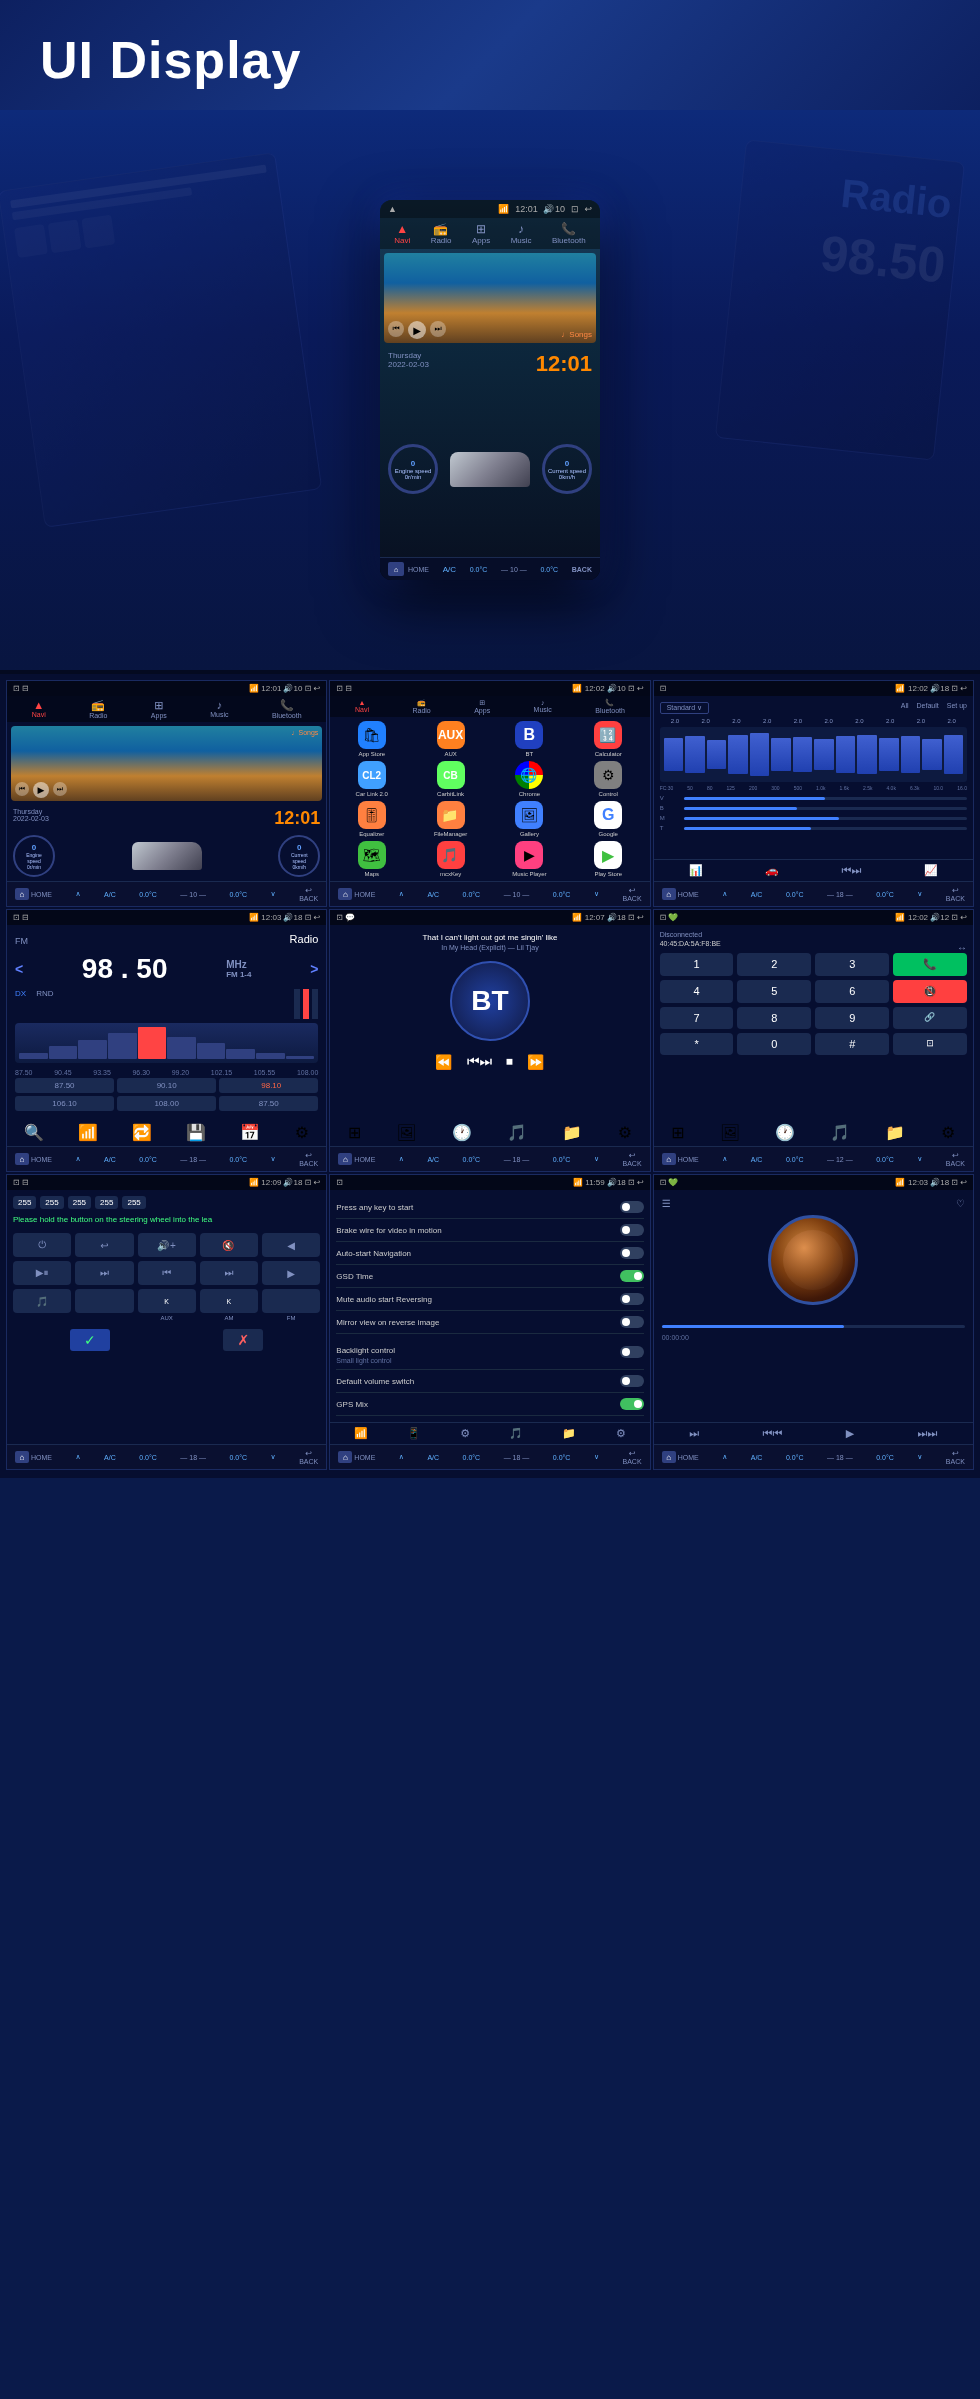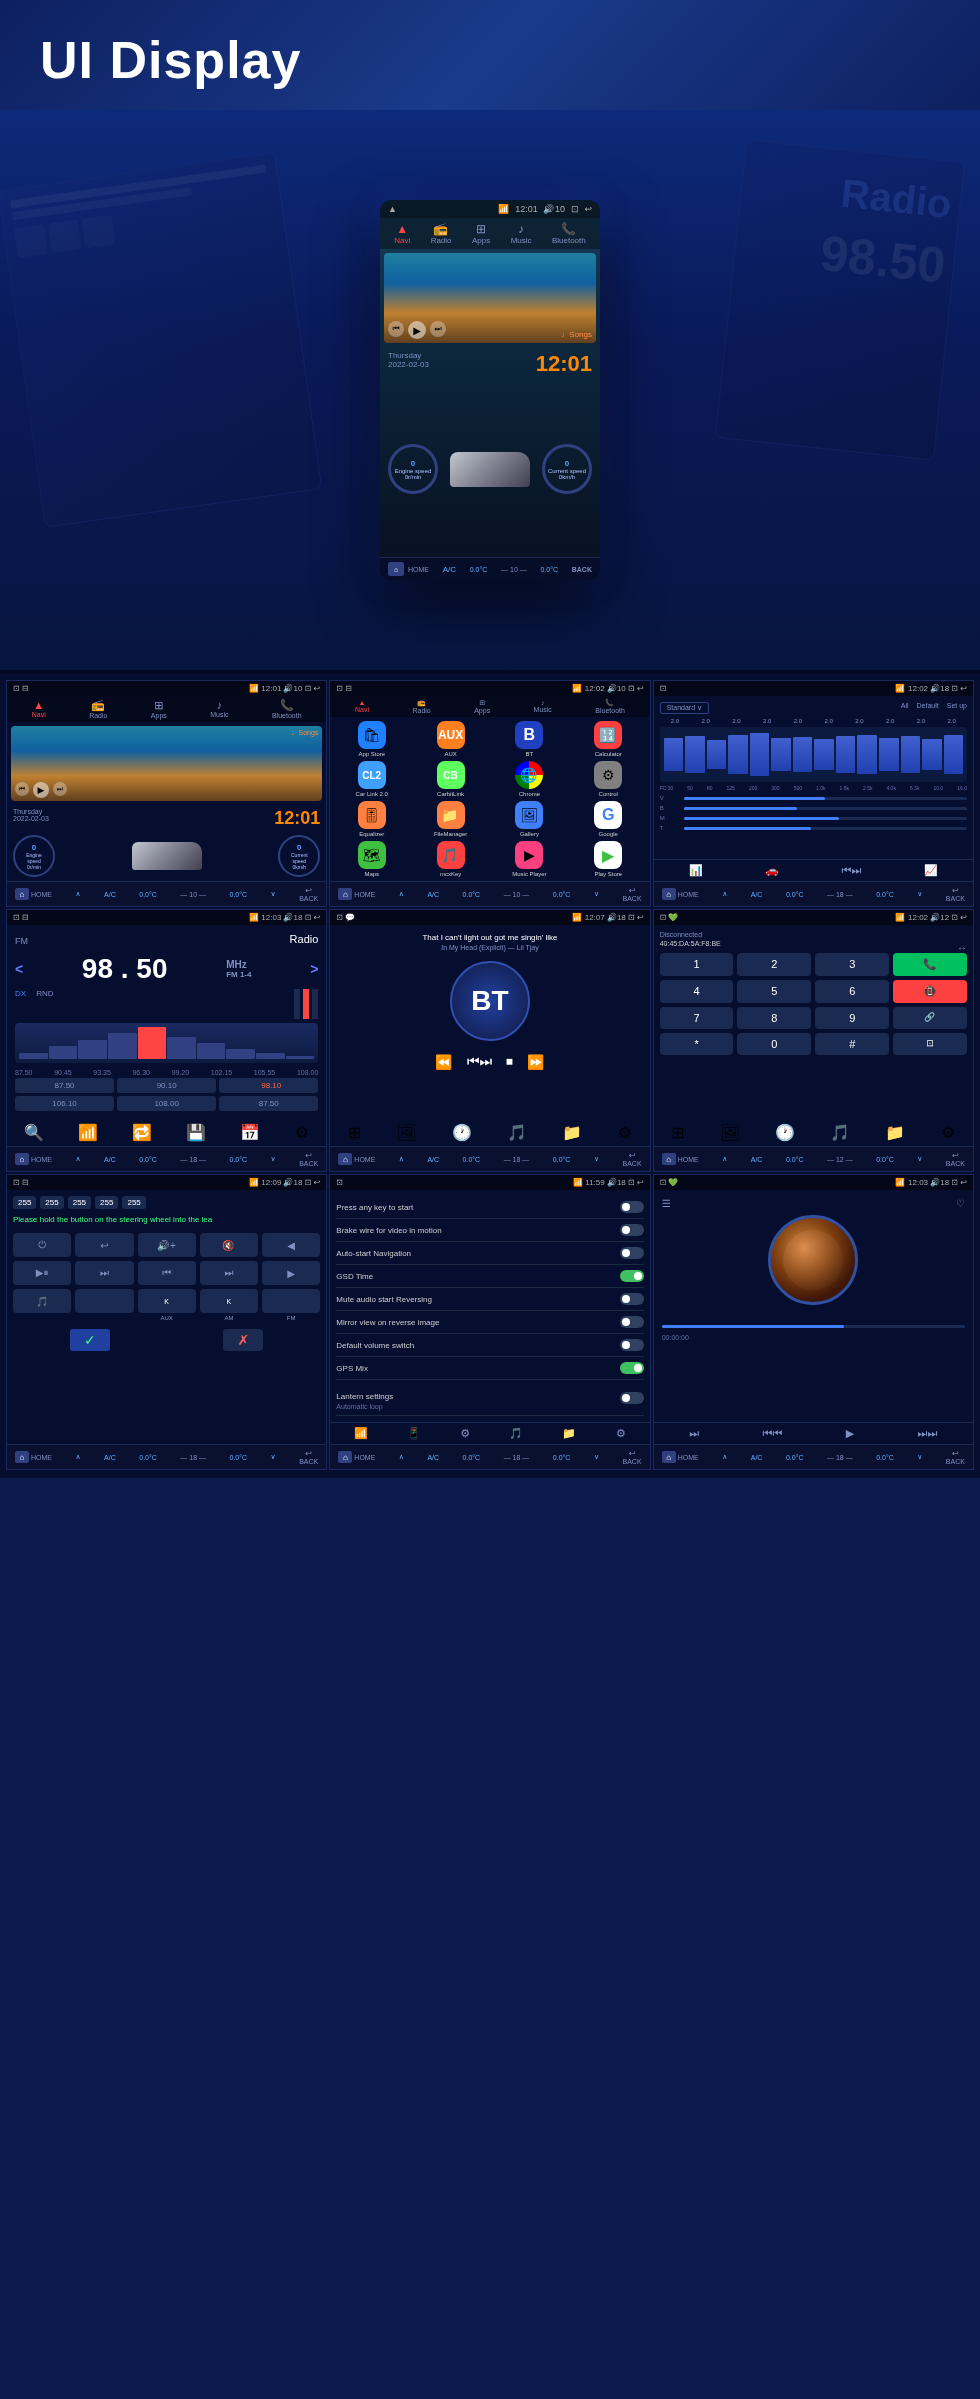--- a/index.html
+++ b/index.html
@@ -1121,37 +1121,37 @@
                 <div class="toggle-dot"></div>
               </div>
           </div>
           <div class="settings-item">
             <span class="settings-label">Mirror view on reverse image</span>
             <div class="toggle off">
                 <div class="toggle-dot"></div>
               </div>
           </div>
           <div class="settings-item">
+            <div style="flex:1;">
+              <span class="settings-label">Backlight control</span>
+              <div class="settings-sub">Small light control</div>
+            </div>
+            <div class="toggle off">
+                <div class="toggle-dot"></div>
+              </div>
+          </div>
+          <div class="settings-item">
             <span class="settings-label">Default volume switch</span>
             <div class="toggle off">
                 <div class="toggle-dot"></div>
               </div>
           </div>
           <div class="settings-item">
             <span class="settings-label">GPS Mix</span>
             <div class="toggle on">
-                <div class="toggle-dot"></div>
-              </div>
-          </div>
-          <div class="settings-item">
-            <div style="flex:1;">
-              <span class="settings-label">Lantern settings</span>
-              <div class="settings-sub">Automatic loop</div>
-            </div>
-            <div class="toggle off">
                 <div class="toggle-dot"></div>
               </div>
           </div>
         </div>
       </div>
 
       <div style="display:flex;justify-content:space-around;padding:4px;border-top:1px solid #1a2a50;">
         <span style="font-size:11px;color:#8090c0;">📶</span>
         <span style="font-size:11px;color:#8090c0;">📱</span>
         <span style="font-size:11px;color:#8090c0;">⚙</span>

